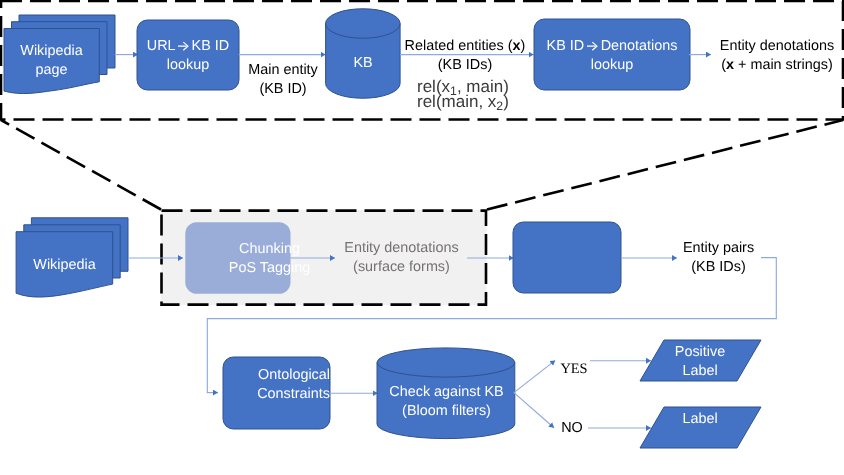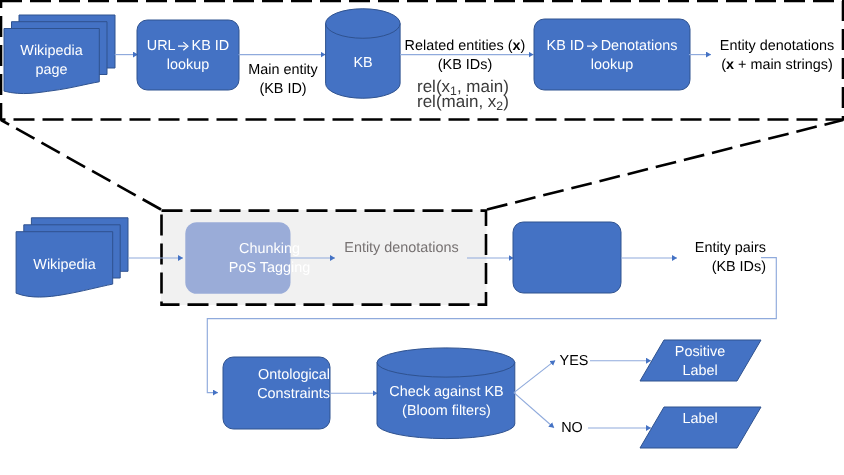--- a/index.html
+++ b/index.html
@@ -145,39 +145,40 @@
     <div>Wikipedia</div>
   </div>
 
   <div class="lbl white f14" style="left:185px;top:240px;width:105px;padding-left:32px;">
     <div>Chunking</div>
     <div>PoS Tagging</div>
   </div>
 
   <div class="lbl grey f14" style="left:329px;top:239px;width:145px;">
     <div>Entity denotations</div>
+    <div>(surface forms)</div>
   </div>
 
 
-  <div class="lbl dark f14" style="left:671px;top:239px;width:95px;text-align:right;">
+  <div class="lbl dark f14" style="left:671px;top:239px;width:95px;">
     <div>Entity pairs</div>
     <div>(KB IDs)</div>
   </div>
 
   <div class="lbl white f14" style="left:223px;top:366px;width:107px;text-align:right;">
     <div>Ontological</div>
     <div>Constraints</div>
   </div>
 
   <div class="lbl white f14" style="left:377px;top:383px;width:139px;">
     <div>Check against KB</div>
     <div>(Bloom filters)</div>
   </div>
 
-  <div class="lbl dark f14" style="left:557px;top:352px;width:34px;">
+  <div class="lbl dark f14" style="left:557px;top:360px;width:34px;font-family:Liberation Serif, serif;">
     <div>YES</div>
   </div>
 
   <div class="lbl dark f14" style="left:559px;top:419px;width:26px;">
     <div>NO</div>
   </div>
 
   <div class="lbl white f14" style="left:650px;top:343px;width:100px;">
     <div>Positive</div>
     <div>Label</div>

